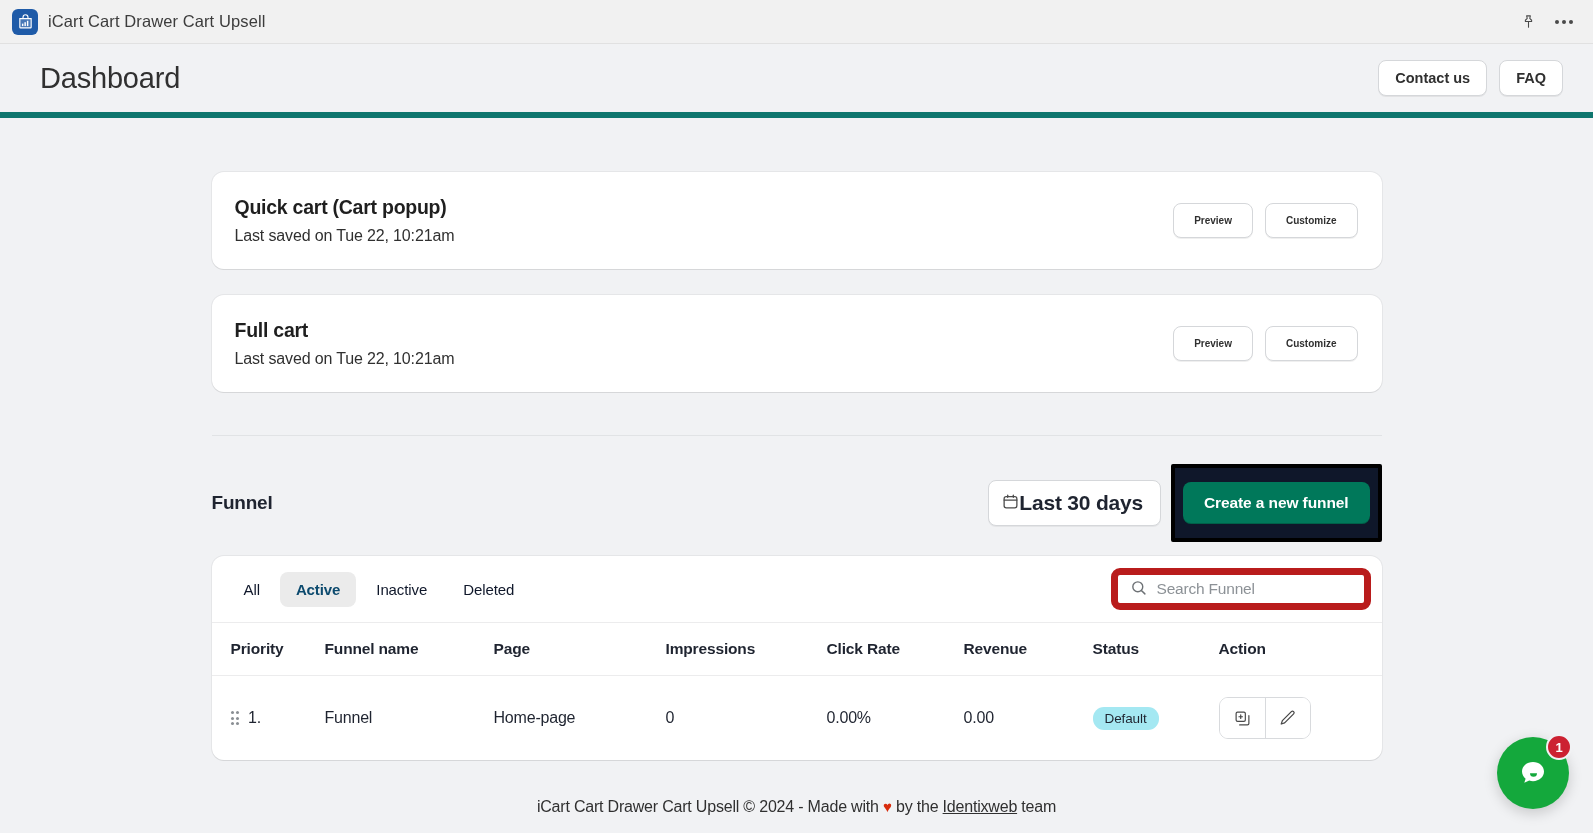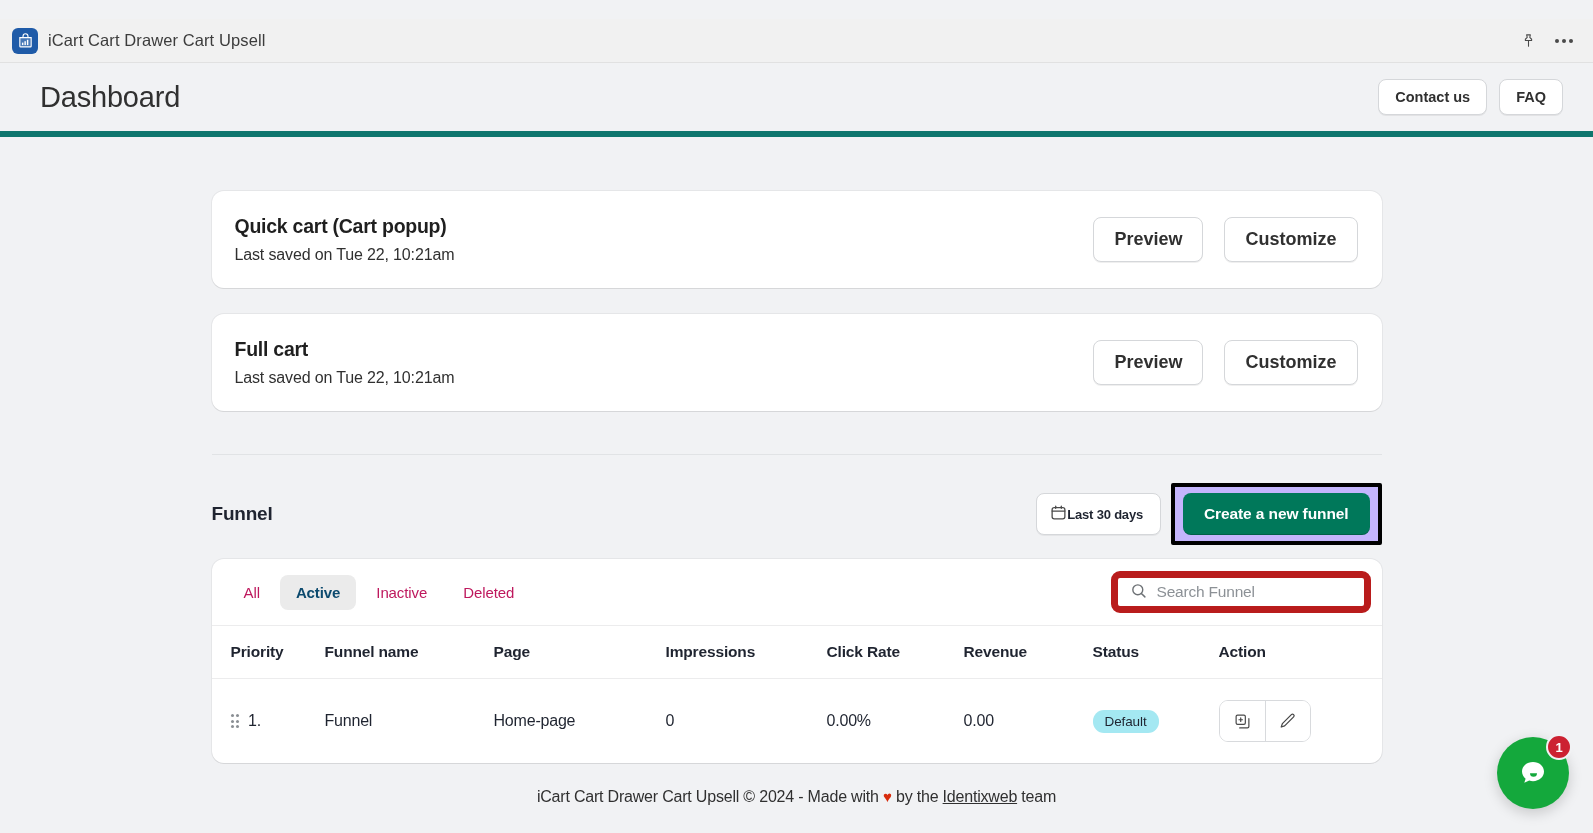--- a/index.html
+++ b/index.html
@@ -18,21 +18,20 @@
   }
 
   
   .topbar {
     height: 44px;
     background: #f1f1f1;
     border-bottom: 1px solid #e1e1e1;
     display: flex;
     align-items: center;
     padding: 0 14px 0 12px;
-    margin-top: 19px;
   }
   .app-icon {
     width: 26px; height: 26px;
     border-radius: 6px;
     background: #1f5ba8;
     display: flex; align-items: center; justify-content: center;
     flex: none;
     margin-right: 10px;
   }
   .app-title {
@@ -122,21 +121,21 @@
     color: #1f1f1f;
     letter-spacing: -.25px;
   }
   .card-meta {
     font-size: 16px;
     color: #303030;
     margin-top: 8px;
     letter-spacing: -.15px;
   }
   .card-actions { display: flex; gap: 12px; }
-  .card-actions .ghost-btn { margin-left: 9px; padding: 11px 20px; font-size: 18px; }
+  .card-actions .ghost-btn { margin-left: 0; padding: 11px 20px; font-size: 10px; }
 
   .divider {
     height: 1px;
     background: #e1e3e5;
     margin: 43px 0 0 0;
   }
 
   
   .funnel-head {
     display: flex;
@@ -149,36 +148,36 @@
     font-weight: 600;
     color: #1f2430;
     letter-spacing: -.2px;
   }
   .funnel-head-spacer { flex: 1; }
   .date-btn {
     background: #fff;
     border: 1px solid #d5d7da;
     border-radius: 8px;
     box-shadow: 0 1px 0 rgba(26,26,26,.06);
-    font-size: 13px;
+    font-size: 21px;
     font-weight: 600;
     color: #1f2430;
     padding: 10px 17px 10px 13px;
     display: flex;
     align-items: center;
     cursor: pointer;
     font-family: inherit;
     letter-spacing: -.2px;
   }
   .primary-wrap {
     border: 4px solid #000;
     border-radius: 2px;
-    padding: 6px 8px;
+    padding: 14px 8px;
     margin-left: 10px;
-    background: #c4b5fd;
+    background: #0f172a;
     position: relative;
     z-index: 5;
   }
   .primary-btn {
     background: #00785a;
     border: none;
     border-radius: 8px;
     color: #fff;
     font-size: 15.5px;
     font-weight: 700;
@@ -198,21 +197,21 @@
     overflow: hidden;
   }
   .table-toolbar {
     display: flex;
     align-items: center;
     padding: 12px 11px 12px 16px;
   }
   .tabs { display: flex; align-items: center; gap: 4px; }
   .tab {
     font-size: 15px;
-    color: #be185d;
+    color: #0f172a;
     padding: 9px 16px;
     border-radius: 8px;
     cursor: pointer;
     letter-spacing: -.1px;
     white-space: nowrap;
   }
   .tab.active {
     background: #ebebeb;
     color: #0c4a6e;
     font-weight: 700;
@@ -305,21 +304,21 @@
     background: #fff;
     border: none;
   }
   .action-btn + .action-btn { border-left: 1px solid #d8dadd; }
 
   
   .footer {
     text-align: center;
     font-size: 16px;
     color: #303030;
-    margin-top: 25px;
+    margin-top: 38px;
     letter-spacing: -.2px;
   }
   .footer a { color: #303030; text-decoration: underline; }
   .heart { color: #d82c0d; font-size: 15px; }
 
   
   .chat-widget {
     position: fixed;
     right: 24px;
     bottom: 24px;

